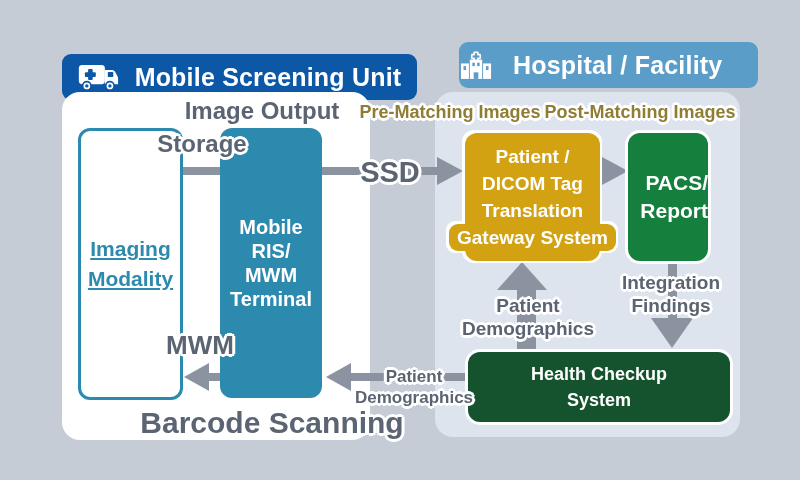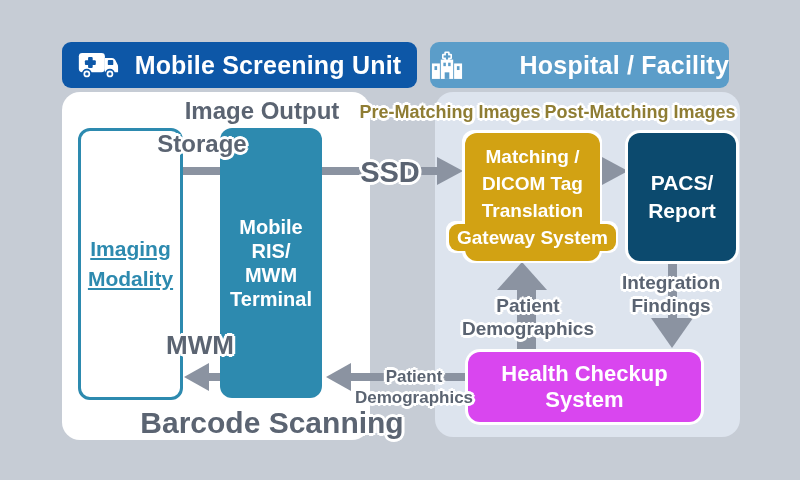--- a/index.html
+++ b/index.html
@@ -4,22 +4,22 @@
 <style>
   html,body{margin:0;padding:0;background:#c6ccd5;}
   #stage{
     position:relative;width:800px;height:480px;overflow:hidden;
     background:#c6ccd5;
     font-family:"Liberation Sans",sans-serif;font-weight:700;
   }
   
   .badge{position:absolute;top:42px;height:46px;border-radius:9px;
     display:flex;align-items:center;color:#fff;font-size:25px;letter-spacing:.2px;}
-  .badge-mobile{left:62px;width:355px;background:#0d57a7;padding-left:0;justify-content:center;gap:15px;}
-  .badge-hospital{left:430px;width:299px;background:#5b9dc9;justify-content:space-between;gap:20px;}
+  .badge-mobile{left:62px;width:355px;background:#0d57a7;padding-left:0;justify-content:center;gap:15px;margin-top:12px;}
+  .badge-hospital{left:459px;width:299px;background:#5b9dc9;justify-content:flex-start;gap:20px;}
   .badge svg{flex:0 0 auto;}
   
   .panel{position:absolute;border-radius:18px;}
   .panel-mobile{left:62px;top:92px;width:308px;height:348px;background:#ffffff;}
   .panel-hospital{left:435px;top:92px;width:305px;height:345px;background:#dde4ee;}
   
   .line{position:absolute;background:#8b93a1;}
   .ah{position:absolute;width:0;height:0;}
   .ah-right{border-top:14px solid transparent;border-bottom:14px solid transparent;border-left:26px solid #8b93a1;}
   .ah-left{border-top:14px solid transparent;border-bottom:14px solid transparent;border-right:25px solid #8b93a1;}
@@ -31,24 +31,24 @@
   .imaging-box{left:78px;top:128px;width:105px;height:272px;background:#fff;
     border:3px solid #2d8aaf;box-sizing:border-box;color:#2d8aaf;font-size:21px;line-height:30px;text-decoration:underline;}
   .ris-box{left:220px;top:128px;width:102px;height:270px;background:#2d8aaf;
     font-size:20px;line-height:24px;}
   .gateway-wrap{position:absolute;left:465px;top:133px;
     filter:drop-shadow(0 -2.5px 0 #fff) drop-shadow(0 2.5px 0 #fff) drop-shadow(-2.5px 0 0 #fff) drop-shadow(2.5px 0 0 #fff);}
   .gateway-box{position:relative;width:135px;height:128px;background:#d2a213;border-radius:12px;
     display:flex;flex-direction:column;align-items:center;justify-content:center;
     color:#fff;font-size:19px;line-height:27px;text-align:center;}
   .gateway-box .pill{white-space:nowrap;background:#d2a213;border-radius:9px;padding:0 8px;}
-  .pacs-box{left:628px;top:133px;width:108px;height:128px;background:#0c4a6e;
-    box-shadow:0 0 0 3px #fff;font-size:21px;line-height:28px;}
-  .checkup-box{left:468px;top:352px;width:233px;height:70px;background:#d946ef;
-    box-shadow:0 0 0 3px #fff;font-size:22px;line-height:26px;}
+  .pacs-box{left:628px;top:133px;width:80px;height:128px;background:#15803d;
+    box-shadow:0 0 0 3px #fff;font-size:21px;line-height:28px;align-items:flex-end;}
+  .checkup-box{left:468px;top:352px;width:262px;height:70px;background:#14532d;
+    box-shadow:0 0 0 3px #fff;font-size:18px;line-height:26px;}
   
   .lbl{position:absolute;transform:translateX(-50%);white-space:nowrap;
     color:#5b6472;text-align:center;}
   .halo{text-shadow:2px 0 0 #fff,-2px 0 0 #fff,0 2px 0 #fff,0 -2px 0 #fff,
     2px 2px 0 #fff,-2px 2px 0 #fff,2px -2px 0 #fff,-2px -2px 0 #fff,
     3px 0 0 #fff,-3px 0 0 #fff,0 3px 0 #fff,0 -3px 0 #fff;}
   .lbl-image-output{left:262px;top:97px;font-size:24px;}
   .lbl-storage{left:202px;top:130px;font-size:24px;}
   .lbl-ssd{left:390px;top:156px;font-size:29px;}
   .lbl-mwm{left:200px;top:330px;font-size:26px;}
@@ -122,21 +122,21 @@
   </div>
 
   <div class="box ris-box">
     <span>Mobile RIS/</span>
     <span>MWM</span>
     <span>Terminal</span>
   </div>
 
   <div class="gateway-wrap">
     <div class="gateway-box">
-      <span>Matching /</span>
+      <span>Patient /</span>
       <span>DICOM Tag</span>
       <span>Translation</span>
       <span class="pill">Gateway System</span>
     </div>
   </div>
 
   <div class="box pacs-box">
     <span>PACS/</span>
     <span>Report</span>
   </div>

